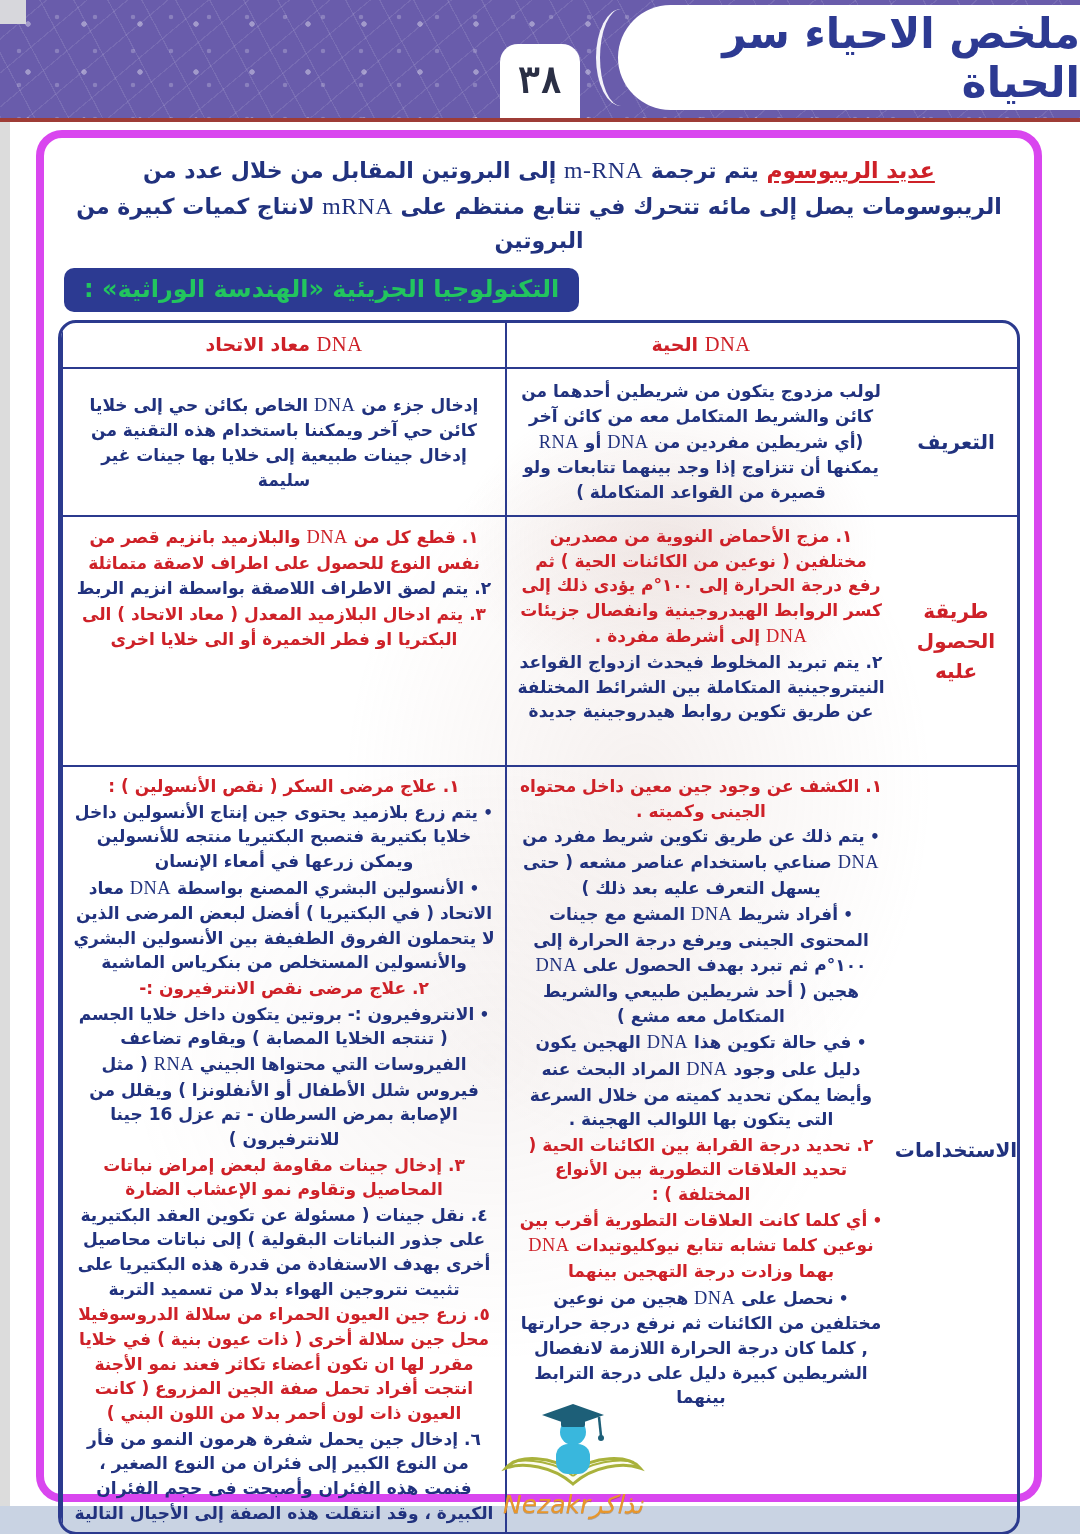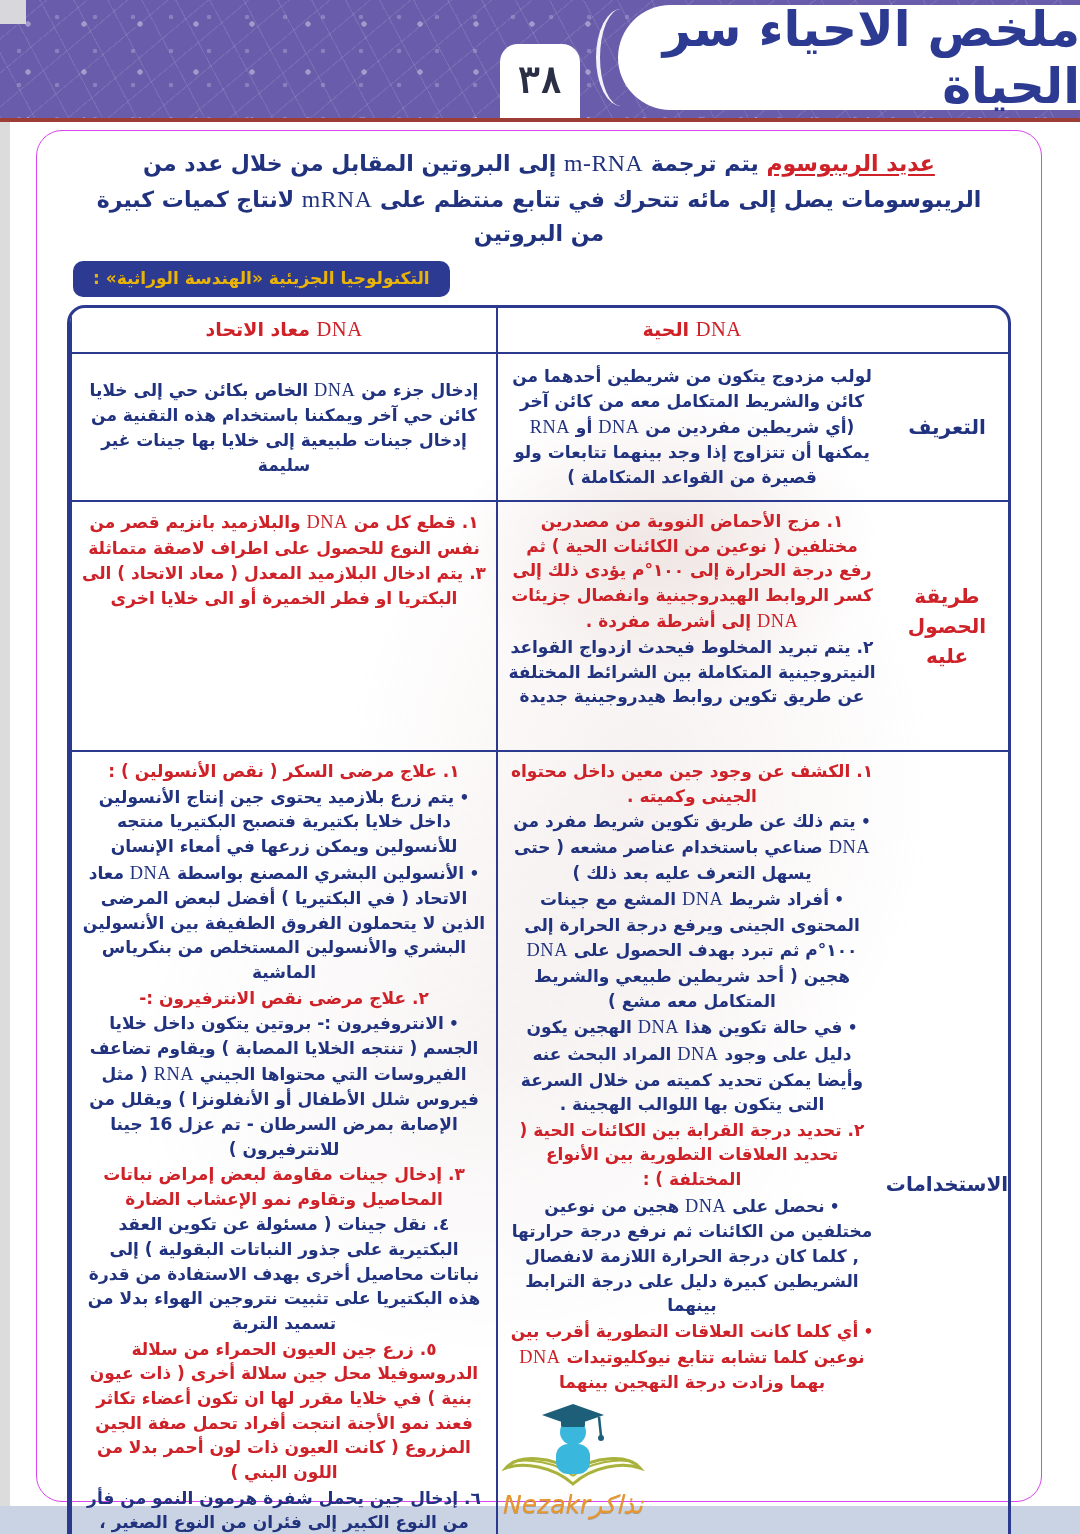--- a/index.html
+++ b/index.html
@@ -11,42 +11,42 @@
       radial-gradient(circle 2.5px, rgba(255,255,255,.38) 2.4px, transparent 3px),
       radial-gradient(circle 2px, rgba(255,255,255,.22) 1.9px, transparent 2.6px),
       repeating-linear-gradient(62deg, rgba(255,255,255,.10) 0 1.2px, transparent 1.2px 30px),
       repeating-linear-gradient(-40deg, rgba(255,255,255,.09) 0 1.2px, transparent 1.2px 26px);
     background-size:56px 48px, 38px 34px, auto, auto;}
   .corner-sq{position:absolute;left:0;top:0;width:26px;height:24px;background:#d7d7dc;}
   .title-box{position:absolute;right:0;top:5px;width:462px;height:105px;background:#ffffff;
     border-radius:58px 0 0 58px;display:flex;align-items:center;justify-content:center;z-index:2;}
   .title-box::before{content:"";position:absolute;left:-22px;top:4px;bottom:4px;width:46px;
     border-left:4px solid rgba(255,255,255,.92);border-radius:50%;}
-  .title-text{color:#2d3a92;font-weight:bold;font-size:49px;letter-spacing:0;}
+  .title-text{color:#2d3a92;font-weight:bold;font-size:42px;letter-spacing:0;}
   .page-tab{position:absolute;left:500px;top:44px;width:80px;height:74px;background:#ffffff;
     border-radius:18px 18px 0 0;display:flex;align-items:center;justify-content:center;z-index:2;}
   .page-tab span{color:#2a2f45;font-size:37px;font-weight:bold;font-family:Liberation Mono, monospace;}
   .red-rule{position:absolute;left:0;top:118px;width:1080px;height:4px;background:#9e3c36;}
   
   .left-edge{position:absolute;left:0;top:122px;width:10px;height:1390px;background:#dcdcdc;}
   .bottom-strip{position:absolute;left:0;top:1506px;width:1080px;height:28px;background:#c9d3e3;}
   
-  .frame{position:absolute;left:36px;top:130px;width:1006px;height:1372px;border:1px solid #d946ef;
-    border-radius:26px;box-sizing:border-box;padding:8px 28px;z-index:1;}
+  .frame{position:absolute;left:36px;top:130px;width:1006px;height:1372px;border:8px solid #d946ef;
+    border-radius:26px;box-sizing:border-box;padding:8px 12px;z-index:1;}
   .face-bg{position:absolute;inset:0;border-radius:26px;pointer-events:none;
     background:
       radial-gradient(ellipse 300px 220px at 63% 30%, rgba(186,146,136,.20), transparent 70%),
       radial-gradient(ellipse 420px 520px at 60% 48%, rgba(190,155,145,.14), transparent 70%),
       radial-gradient(ellipse 500px 420px at 45% 68%, rgba(180,150,145,.10), transparent 72%);}
   
   .intro{position:relative;text-align:center;font-weight:bold;font-size:22px;line-height:1.5;
     color:#21327e;padding:6px 14px 2px;}
   
   .banner{position:relative;width:fit-content;margin:8px 2px 8px auto;margin-inline-start:auto;
-    margin-inline-end:8px;background:#2c3a92;color:#eab308;font-weight:bold;font-size:17px;
+    margin-inline-end:8px;background:#2c3a92;color:#22c55e;font-weight:bold;font-size:24px;
     padding:7px 20px 9px;border-radius:10px;}
   
   .ctable{position:relative;direction:rtl;display:grid;grid-template-columns:122px 390px 1fr;
     border:3px solid #2b3a8e;border-radius:18px;overflow:hidden;margin:2px 2px 0;}
   .cell{box-sizing:border-box;padding:6px 10px;font-weight:bold;font-size:17px;line-height:1.45;
     text-align:center;background:transparent;}
   .cell.bl{border-left:2.5px solid #2b3a8e;}
   .cell.bb{border-bottom:2.5px solid #2b3a8e;}
   .hcell{display:flex;align-items:center;justify-content:center;min-height:44px;font-size:19px;}
   .labelcell{display:flex;align-items:center;justify-content:center;font-size:20px;line-height:1.5;
@@ -117,34 +117,35 @@
 
       <div class="cell labelcell bb">
           <div class="para c-red"><span>طريقة الحصول عليه</span></div>
         </div>
       <div class="cell method bb bl">
           <div class="para c-red"><span>١. مزج الأحماض النووية من مصدرين مختلفين ( نوعين من الكائنات الحية ) ثم رفع درجة الحرارة إلى ١٠٠°م يؤدى ذلك إلى كسر الروابط الهيدروجينية وانفصال جزيئات </span><span class="latin">DNA</span><span> إلى أشرطة مفردة .</span></div>
           <div class="para c-blue"><span>٢. يتم تبريد المخلوط فيحدث ازدواج القواعد النيتروجينية المتكاملة بين الشرائط المختلفة عن طريق تكوين روابط هيدروجينية جديدة</span></div>
         </div>
       <div class="cell method bb bl">
           <div class="para c-red"><span>١. قطع كل من </span><span class="latin">DNA</span><span> والبلازميد بانزيم قصر من نفس النوع للحصول على اطراف لاصقة متماثلة</span></div>
+          <div class="para c-blue"><span>٢. يتم لصق الاطراف اللاصقة بواسطة انزيم الربط</span></div>
           <div class="para c-red"><span>٣. يتم ادخال البلازميد المعدل ( معاد الاتحاد ) الى البكتريا او فطر الخميرة أو الى خلايا اخرى</span></div>
         </div>
 
       <div class="cell labelcell">
           <div class="para c-blue"><span>الاستخدامات</span></div>
         </div>
       <div class="cell bl">
           <div class="para c-red"><span>١. الكشف عن وجود جين معين داخل محتواه الجينى وكميته .</span></div>
           <div class="para c-blue"><span class="bullet">•  </span><span>يتم ذلك عن طريق تكوين شريط مفرد من </span><span class="latin">DNA</span><span> صناعي باستخدام عناصر مشعه ( حتى يسهل التعرف عليه بعد ذلك )</span></div>
           <div class="para c-blue"><span class="bullet">•  </span><span>أفراد شريط </span><span class="latin">DNA</span><span> المشع مع جينات المحتوى الجينى ويرفع درجة الحرارة إلى ١٠٠°م ثم تبرد بهدف الحصول على </span><span class="latin">DNA</span><span> هجين ( أحد شريطين طبيعي والشريط المتكامل معه مشع )</span></div>
           <div class="para c-blue"><span class="bullet">•  </span><span>في حالة تكوين هذا </span><span class="latin">DNA</span><span> الهجين يكون دليل على وجود </span><span class="latin">DNA</span><span> المراد البحث عنه وأيضا يمكن تحديد كميته من خلال السرعة التى يتكون بها اللوالب الهجينة .</span></div>
           <div class="para c-red"><span>٢. تحديد درجة القرابة بين الكائنات الحية ( تحديد العلاقات التطورية بين الأنواع المختلفة ) :</span></div>
+          <div class="para c-red"><span class="bullet">•  </span><span>أي كلما كانت العلاقات التطورية أقرب بين نوعين كلما تشابه تتابع نيوكليوتيدات </span><span class="latin">DNA</span><span> بهما وزادت درجة التهجين بينهما</span></div>
           <div class="para c-blue"><span class="bullet">•  </span><span>نحصل على </span><span class="latin">DNA</span><span> هجين من نوعين مختلفين من الكائنات ثم نرفع درجة حرارتها , كلما كان درجة الحرارة اللازمة لانفصال الشريطين كبيرة دليل على درجة الترابط بينهما</span></div>
-          <div class="para c-red"><span class="bullet">•  </span><span>أي كلما كانت العلاقات التطورية أقرب بين نوعين كلما تشابه تتابع نيوكليوتيدات </span><span class="latin">DNA</span><span> بهما وزادت درجة التهجين بينهما</span></div>
         </div>
       <div class="cell bl">
           <div class="para c-red"><span>١. علاج مرضى السكر ( نقص الأنسولين ) :</span></div>
           <div class="para c-blue"><span class="bullet">•  </span><span>يتم زرع بلازميد يحتوى جين إنتاج الأنسولين داخل خلايا بكتيرية فتصبح البكتيريا منتجه للأنسولين ويمكن زرعها في أمعاء الإنسان</span></div>
           <div class="para c-blue"><span class="bullet">•  </span><span>الأنسولين البشري المصنع بواسطة </span><span class="latin">DNA</span><span> معاد الاتحاد ( في البكتيريا ) أفضل لبعض المرضى الذين لا يتحملون الفروق الطفيفة بين الأنسولين البشري والأنسولين المستخلص من بنكرياس الماشية</span></div>
           <div class="para c-red"><span>٢. علاج مرضى نقص الانترفيرون :-</span></div>
           <div class="para c-blue"><span class="bullet">•  </span><span>الانتروفيرون :- بروتين يتكون داخل خلايا الجسم ( تنتجه الخلايا المصابة ) ويقاوم تضاعف الفيروسات التي محتواها الجيني </span><span class="latin">RNA</span><span> ( مثل فيروس شلل الأطفال أو الأنفلونزا ) ويقلل من الإصابة بمرض السرطان - تم عزل 16 جينا للانترفيرون )</span></div>
           <div class="para c-red"><span>٣. إدخال جينات مقاومة لبعض إمراض نباتات المحاصيل وتقاوم نمو الإعشاب الضارة</span></div>
           <div class="para c-blue"><span>٤. نقل جينات ( مسئولة عن تكوين العقد البكتيرية على جذور النباتات البقولية ) إلى نباتات محاصيل أخرى بهدف الاستفادة من قدرة هذه البكتيريا على تثبيت نتروجين الهواء بدلا من تسميد التربة</span></div>
           <div class="para c-red"><span>٥. زرع جين العيون الحمراء من سلالة الدروسوفيلا محل جين سلالة أخرى ( ذات عيون بنية ) في خلايا مقرر لها ان تكون أعضاء تكاثر فعند نمو الأجنة انتجت أفراد تحمل صفة الجين المزروع ( كانت العيون ذات لون أحمر بدلا من اللون البني )</span></div>

